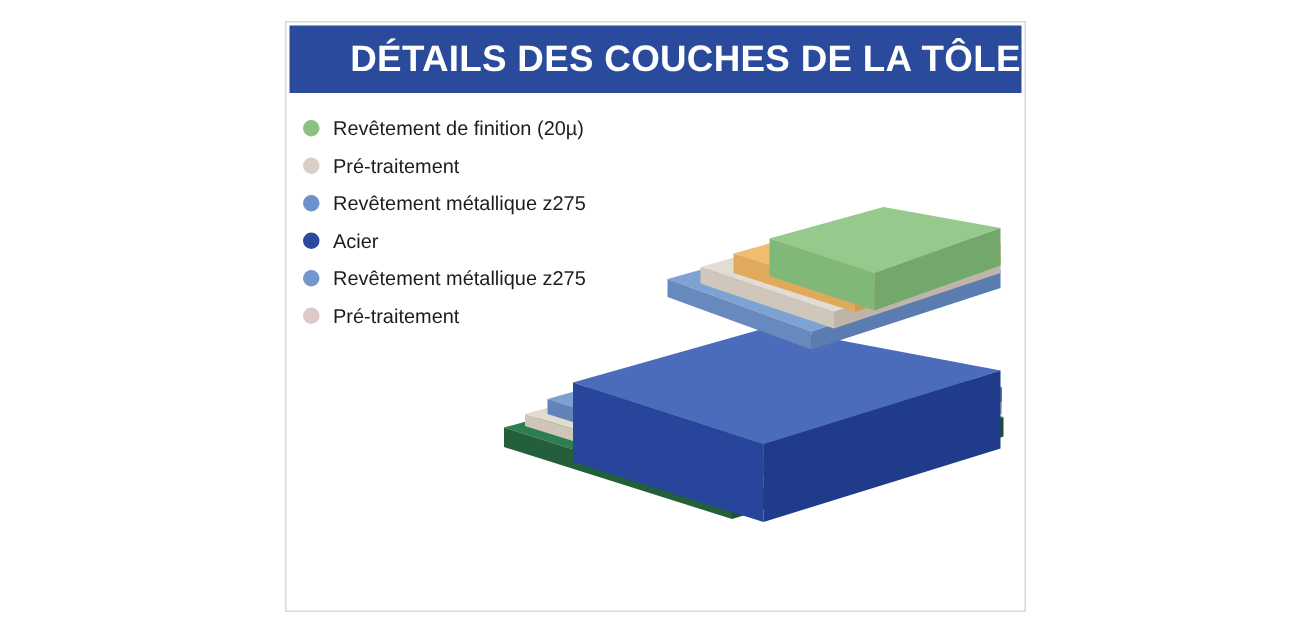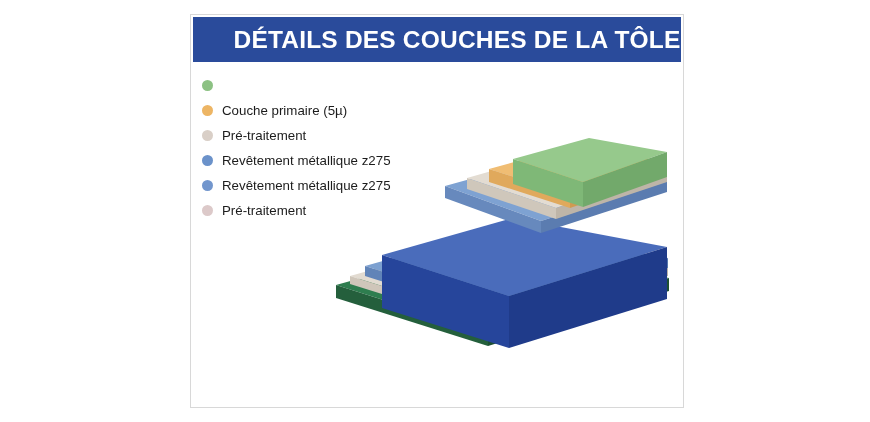--- a/index.html
+++ b/index.html
@@ -94,37 +94,38 @@
 <div id="card">
 
   <div id="header-band">
     <div id="header-title">DÉTAILS DES COUCHES DE LA TÔLE</div>
   </div>
 
   <div id="legend">
 
     <div class="legend-row">
       <span class="legend-bullet" style="background:#8cc183"></span>
+      <span class="legend-label">Revêtement de finition (20µ)</span>
     </div>
 
-    <div class="legend-row">
-      <span class="legend-bullet" style="background:#edb564"></span>
-      <span class="legend-label">Couche primaire (5µ)</span>
-    </div>
 
     <div class="legend-row">
       <span class="legend-bullet" style="background:#d9cfc7"></span>
       <span class="legend-label">Pré-traitement</span>
     </div>
 
     <div class="legend-row">
       <span class="legend-bullet" style="background:#6b92ca"></span>
       <span class="legend-label">Revêtement métallique z275</span>
     </div>
 
+    <div class="legend-row">
+      <span class="legend-bullet" style="background:#2b4a9e"></span>
+      <span class="legend-label">Acier</span>
+    </div>
 
     <div class="legend-row">
       <span class="legend-bullet" style="background:#7296cd"></span>
       <span class="legend-label">Revêtement métallique z275</span>
     </div>
 
     <div class="legend-row">
       <span class="legend-bullet" style="background:#dcc9c9"></span>
       <span class="legend-label">Pré-traitement</span>
     </div>

